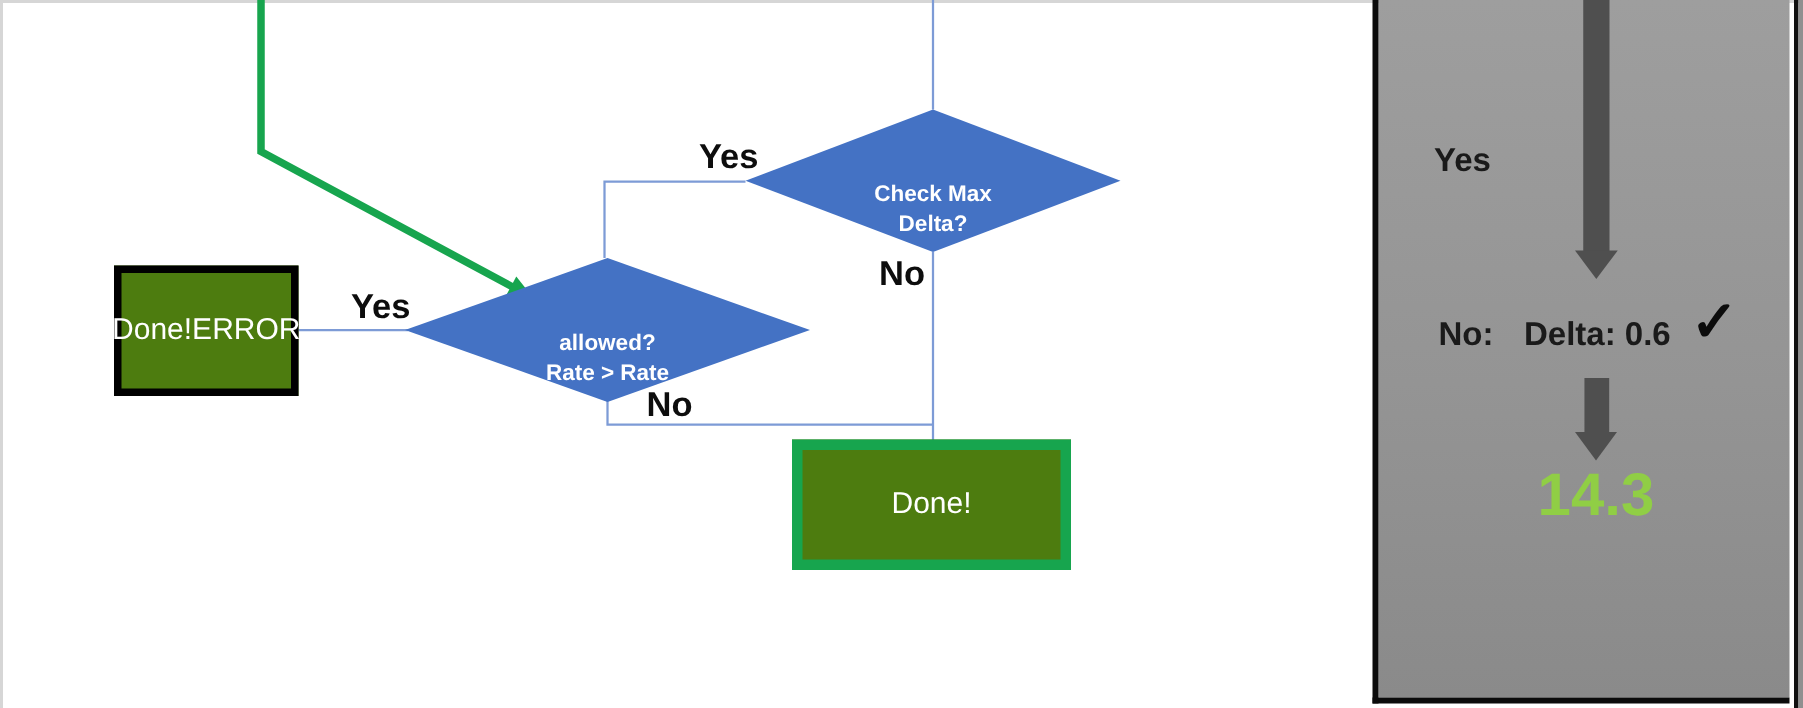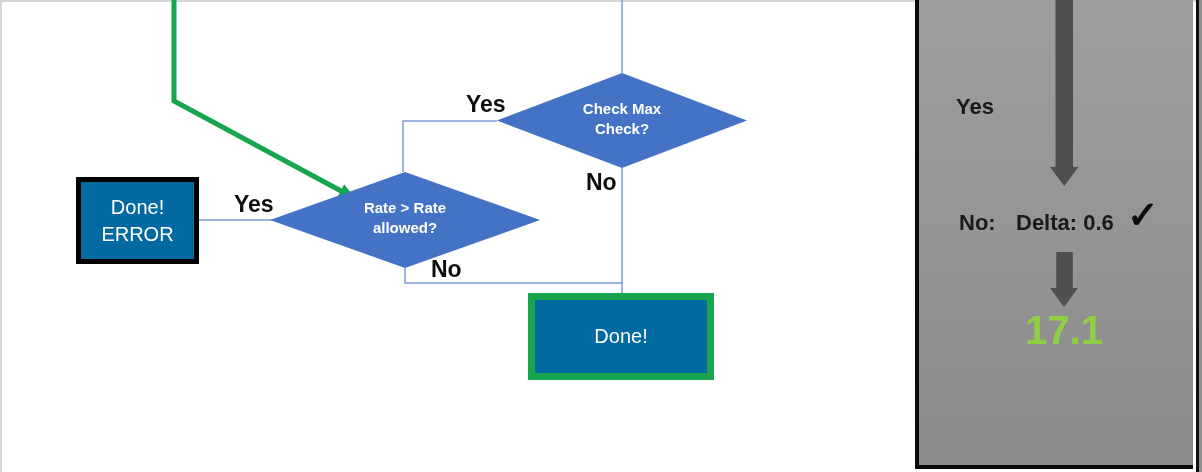--- a/index.html
+++ b/index.html
@@ -5,26 +5,26 @@
   html,body{margin:0;padding:0;background:#ffffff;}
   .stage{
     position:relative;width:1202px;height:472px;background:#ffffff;
     font-family:"Liberation Sans",sans-serif;overflow:hidden;
   }
   .hairline-top{position:absolute;left:0;top:0;width:1202px;height:2px;background:#d6d6d6;}
   .hairline-left{position:absolute;left:0;top:0;width:2px;height:472px;background:#d6d6d6;}
   .svg-layer{position:absolute;left:0;top:0;width:1202px;height:472px;z-index:2;}
   .txt{position:absolute;z-index:3;white-space:nowrap;font-weight:bold;}
   .diamond-label{
-    color:#ffffff;font-size:15px;line-height:20px;text-align:center;width:180px;
+    color:#ffffff;font-size:15px;line-height:20px;text-align:center;width:180px;margin-top:21px;
   }
   .edge-label{color:#0d0d0d;font-size:23px;}
   .node-box{
-    position:absolute;z-index:3;background:#0369a1;box-sizing:border-box;
-    display:flex;flex-direction:column;align-items:center;justify-content:center;
+    position:absolute;z-index:3;background:#4d7c0f;box-sizing:border-box;
+    display:flex;flex-direction:row;align-items:center;justify-content:center;
     color:#ffffff;font-size:20px;line-height:27px;text-align:center;
   }
   .box-error{left:76px;top:177px;width:123px;height:87px;border:5px solid #000000;}
   .box-done{left:528px;top:293px;width:186px;height:87px;border:7px solid #17a54e;}
   .panel{
     position:absolute;z-index:1;left:915px;top:0;width:278px;height:469px;
     box-sizing:border-box;border-left:4px solid #0b0b0b;border-bottom:4px solid #0b0b0b;
     background:linear-gradient(180deg,#9e9e9e 0%,#949494 55%,#8a8a8a 100%);
   }
   .panel-black-strip{position:absolute;z-index:1;left:1196px;top:0;width:3px;height:472px;background:#101010;}
@@ -71,31 +71,31 @@
   <div class="node-box box-error">
     <span>Done!</span>
     <span>ERROR</span>
   </div>
   <div class="node-box box-done">
     <span>Done!</span>
   </div>
 
   <div class="txt diamond-label" style="left:532px;top:99px;">
     <div>Check Max</div>
-    <div>Check?</div>
+    <div>Delta?</div>
   </div>
   <div class="txt diamond-label" style="left:315px;top:198px;">
+    <div>allowed?</div>
     <div>Rate &gt; Rate</div>
-    <div>allowed?</div>
   </div>
 
   <div class="txt edge-label" style="left:234px;top:191px;">Yes</div>
   <div class="txt edge-label" style="left:431px;top:256px;">No</div>
   <div class="txt edge-label" style="left:466px;top:91px;">Yes</div>
   <div class="txt edge-label" style="left:586px;top:169px;">No</div>
 
   <div class="txt panel-label" style="left:956px;top:94px;">Yes</div>
   <div class="txt panel-label" style="left:959px;top:210px;">No:</div>
   <div class="txt panel-label" style="left:1016px;top:210px;">Delta: 0.6</div>
   <div class="txt panel-check" style="left:1127px;top:196px;">✓</div>
-  <div class="txt panel-result">17.1</div>
+  <div class="txt panel-result">14.3</div>
 
 </div>
 
 </body></html>

